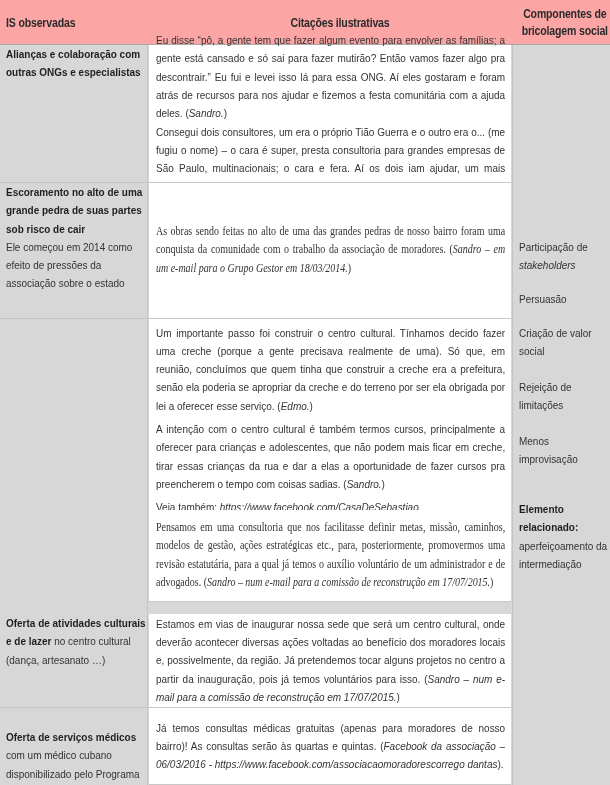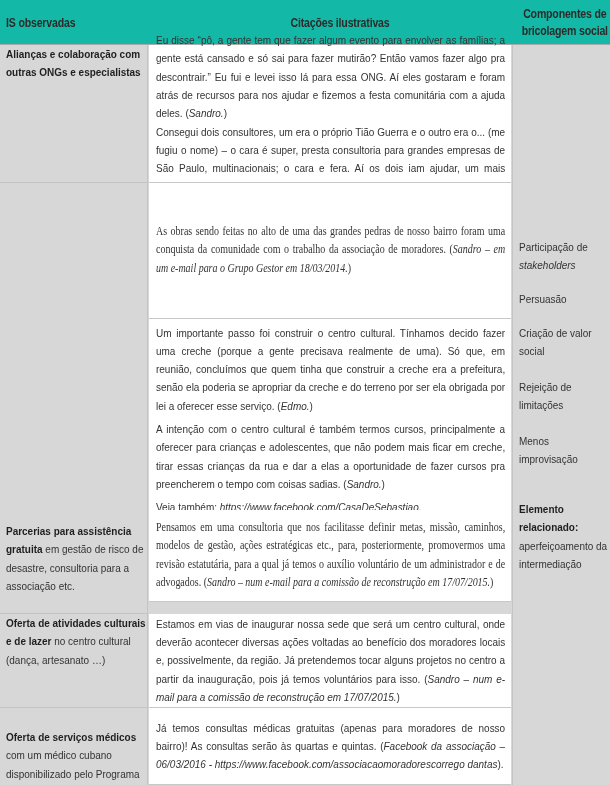--- a/index.html
+++ b/index.html
@@ -9,21 +9,21 @@
       font-family: "Liberation Sans", sans-serif;
       color: #2a2a2a;
     }
     .tbl {
       position: relative;
       width: 610px; height: 785px;
       background: #d7d7d7;
     }
     .header {
       position: absolute; left: 0; top: 0; width: 610px; height: 45px;
-      background: #14b8a6;
+      background: #fca5a5;
       border-bottom: 1px solid #aaaaaa;
       box-sizing: border-box;
     }
     .hcell {
       position: absolute; top: 0; height: 45px;
       display: flex; align-items: center;
       font-size: 12px; font-weight: bold; color: #2b2b2b;
       letter-spacing: -0.2px;
       transform: scaleX(0.88); transform-origin: left center;
     }
@@ -100,37 +100,37 @@
   <div class="row-left" style="top:45px;height:138px;">
     <div class="ltxt"><b>Alianças e colaboração com outras ONGs e especialistas</b></div>
   </div>
   <div class="row-mid" style="top:45px;height:138px;">
     <div class="txt">
       <div class="para"><span>Eu disse “pô, a gente tem que fazer algum evento para envolver as famílias; a gente está cansado e só sai para fazer mutirão? Então vamos fazer algo pra descontrair.” Eu fui e levei isso lá para essa ONG. Aí eles gostaram e foram atrás de recursos para nos ajudar e fizemos a festa comunitária com a ajuda deles. (</span><i>Sandro.</i><span>)</span></div>
       <div><span>Consegui dois consultores, um era o próprio Tião Guerra e o outro era o... (me fugiu o nome) – o cara é super, presta consultoria para grandes empresas de São Paulo, multinacionais; o cara e fera. Aí os dois iam ajudar, um mais humanista e, o outro, mais técnico. (</span><i>Sandro.</i><span>)</span></div>
     </div>
   </div>
 
+  <div class="row-left" style="top:183px;height:136px;">
+    <div class="ltxt"><b>Escoramento no alto de uma grande pedra de suas partes sob risco de cair</b><br><span>Ele começou em 2014 como efeito de pressões da associação sobre o estado</span></div>
+  </div>
   <div class="row-mid" style="top:183px;height:136px;font-family:Liberation Serif, serif;">
     <div class="txt">
       <div><span>As obras sendo feitas no alto de uma das grandes pedras de nosso bairro foram uma conquista da comunidade com o trabalho da associação de moradores. (</span><i>Sandro – em um e-mail para o Grupo Gestor em 18/03/2014.</i><span>)</span></div>
     </div>
   </div>
 
   <div class="row-mid" style="top:319px;height:203px;">
     <div class="txt">
       <div class="para"><span>Um importante passo foi construir o centro cultural. Tínhamos decido fazer uma creche (porque a gente precisava realmente de uma). Só que, em reunião, concluímos que quem tinha que construir a creche era a prefeitura, senão ela poderia se apropriar da creche e do terreno por ser ela obrigada por lei a oferecer esse serviço. (</span><i>Edmo.</i><span>)</span></div>
       <div class="para"><span>A intenção com o centro cultural é também termos cursos, principalmente a oferecer para crianças e adolescentes, que não podem mais ficar em creche, tirar essas crianças da rua e dar a elas a oportunidade de fazer cursos pra preencherem o tempo com coisas sadias. (</span><i>Sandro.</i><span>)</span></div>
       <div class="para"><span>Veja também: </span><i>https://www.facebook.com/CasaDeSebastiao.</i></div>
     </div>
   </div>
 
-  <div class="row-left" style="top:522px;height:92px;">
-    <div class="ltxt"><b>Parcerias para assistência gratuita</b> <span>em gestão de risco de desastre, consultoria para a associação etc.</span></div>
-  </div>
   <div class="row-mid" style="top:510px;height:92px;font-family:Liberation Serif, serif;">
     <div class="txt">
       <div><span>Pensamos em uma consultoria que nos facilitasse definir metas, missão, caminhos, modelos de gestão, ações estratégicas etc., para, posteriormente, promovermos uma revisão estatutária, para a qual já temos o auxílio voluntário de um administrador e de advogados. (</span><i>Sandro – num e-mail para a comissão de reconstrução em 17/07/2015.</i><span>)</span></div>
     </div>
   </div>
 
   <div class="row-left" style="top:614px;height:94px;">
     <div class="ltxt"><b>Oferta de atividades culturais e de lazer</b> <span>no centro cultural (dança, artesanato …)</span></div>
   </div>
   <div class="row-mid" style="top:614px;height:94px;">

